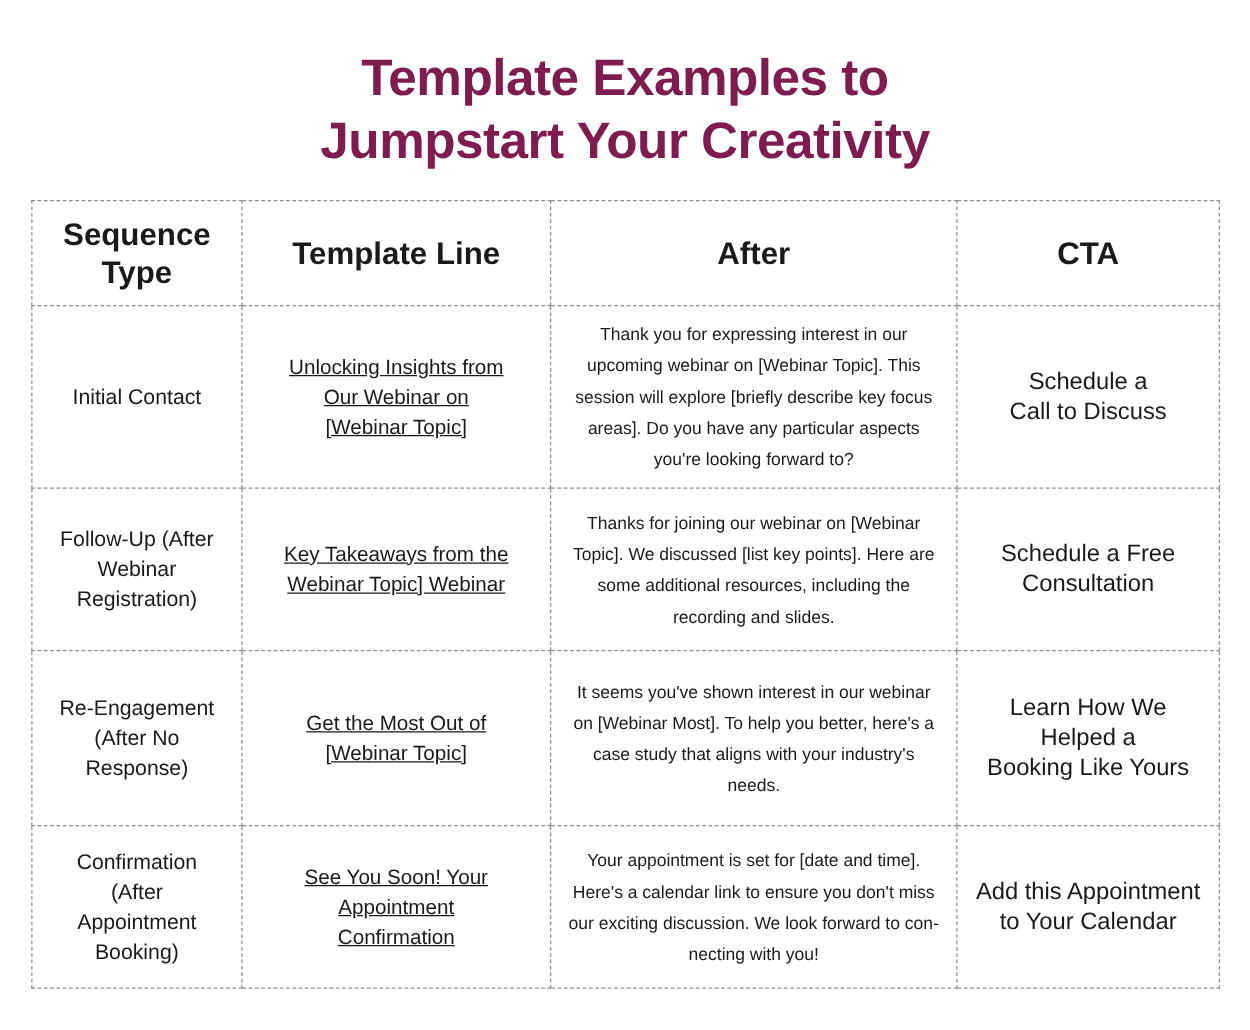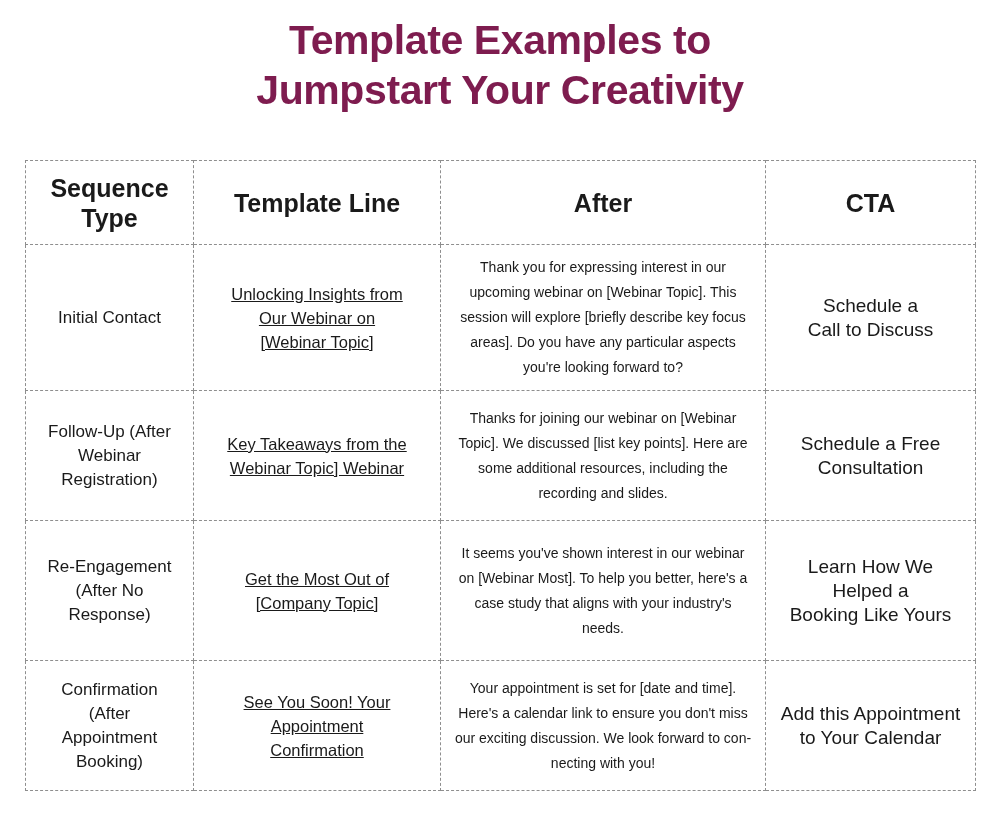--- a/index.html
+++ b/index.html
@@ -16,21 +16,21 @@
     width: 1000px;
     height: 824px;
     background: #ffffff;
     overflow: hidden;
   }
 
   
   #title-block {
     position: absolute;
     left: 0;
-    top: 15px;
+    top: 37px;
     width: 1000px;
     text-align: center;
   }
 
   .title-line {
     display: block;
     color: #7e1c4f;
     font-family: "Liberation Sans", sans-serif;
     font-weight: bold;
     font-size: 41px;
@@ -139,21 +139,21 @@
         <td class="cell-body">Thanks for joining our webinar on [Webinar Topic]. We discussed [list key points]. Here are some additional resources, including the recording and slides.</td>
         <td class="cell-cta ws-pre">Schedule a Free
 Consultation</td>
       </tr>
 
       <tr class="row-3">
         <td class="cell-seq ws-pre">Re-Engagement
 (After No
 Response)</td>
         <td class="cell-subj ws-pre">Get the Most Out of
-[Company Topic]</td>
+[Webinar Topic]</td>
         <td class="cell-body">It seems you've shown interest in our webinar on [Webinar Most]. To help you better, here's a case study that aligns with your industry's needs.</td>
         <td class="cell-cta ws-pre">Learn How We
 Helped a
 Booking Like Yours</td>
       </tr>
 
       <tr class="row-4">
         <td class="cell-seq ws-pre">Confirmation
 (After
 Appointment

